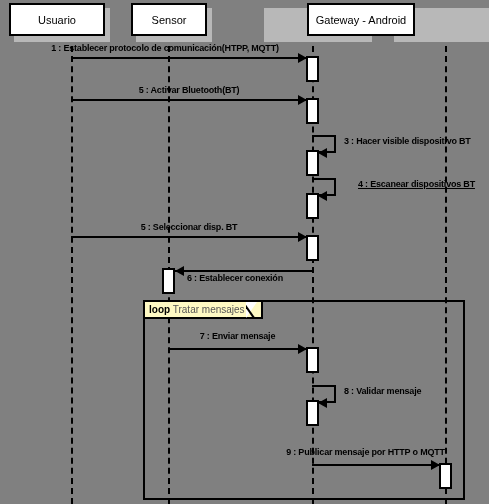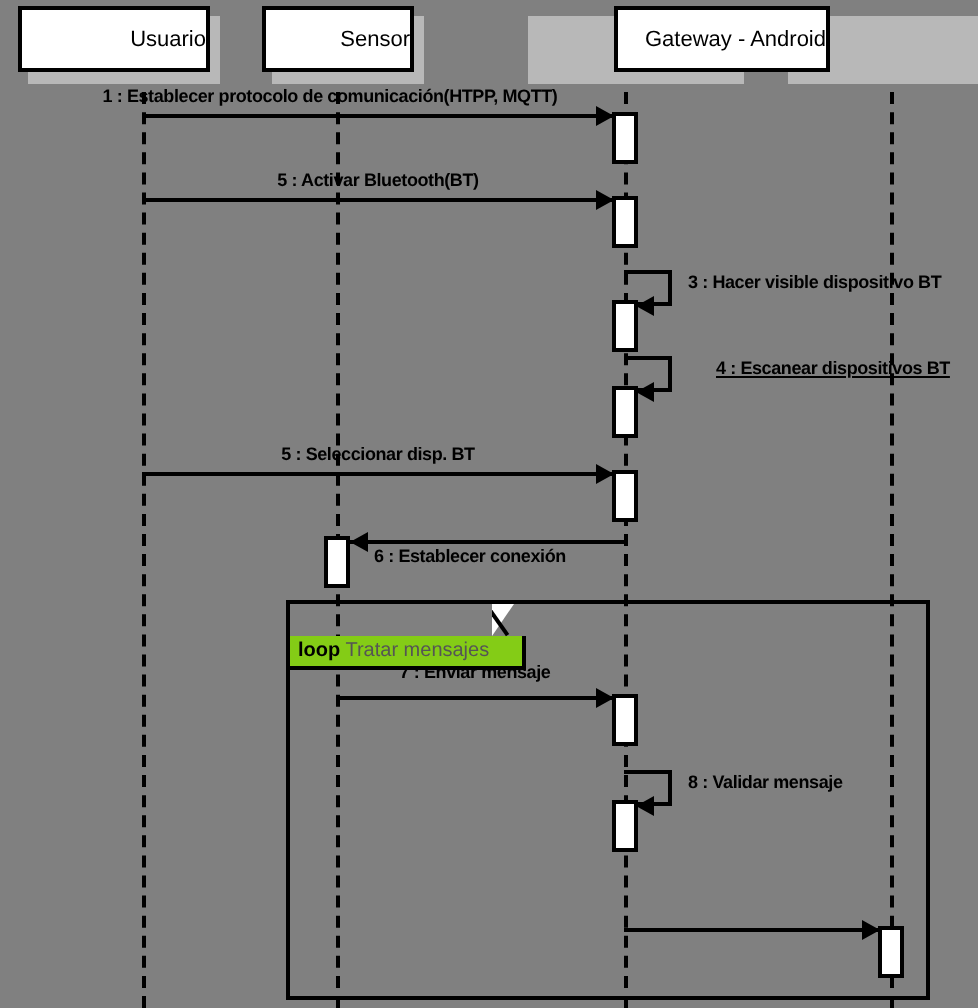--- a/index.html
+++ b/index.html
@@ -20,21 +20,21 @@
   }
 
   
   .lifeline-head {
     position: absolute;
     background: #ffffff;
     border: 2px solid #000000;
     box-sizing: border-box;
     display: flex;
     align-items: center;
-    justify-content: flex-end;
+    justify-content: center;
     font-size: 11px;
     color: #000000;
     white-space: nowrap;
     z-index: 6;
   }
   .lifeline-shadow {
     position: absolute;
     background: #b8b8b8;
     z-index: 5;
   }
@@ -109,31 +109,30 @@
   
   .fragment {
     position: absolute;
     border: 2px solid #000000;
     box-sizing: border-box;
     z-index: 2;
     background: transparent;
   }
   .fragment-label {
     position: absolute;
-    background: #84cc16;
+    background: #fef9c3;
     border-right: 2px solid #000000;
     border-bottom: 2px solid #000000;
     box-sizing: border-box;
     font-size: 10px;
     color: #555555;
     padding: 1px 16px 13px 4px;
     white-space: nowrap;
     z-index: 7;
     line-height: 14px;
-    margin-top: 16px;
   }
   .fragment-label .op {
     font-weight: bold;
     color: #000000;
   }
   .fragment-label-corner {
     position: absolute;
     width: 0;
     height: 0;
     border-left: 11px solid #ffffff;
@@ -227,17 +226,18 @@
   <div class="msg-label centered" style="left:168px; top:331px; width:139px;">7 : Enviar mensaje</div>
   <div class="msg-line" style="left:168px; top:348px; width:139px;"></div>
   <div class="arrow-right" style="left:298px; top:344px;"></div>
   <div class="activation" style="left:306px; top:347px; width:13px; height:26px;"></div>
 
   <div class="self-msg" style="left:312px; top:385px; width:24px; height:18px;"></div>
   <div class="arrow-left" style="left:318px; top:398px;"></div>
   <div class="msg-label" style="left:344px; top:386px;text-align:center;">8 : Validar mensaje</div>
   <div class="activation" style="left:306px; top:400px; width:13px; height:26px;"></div>
 
+  <div class="msg-label centered" style="left:279px; top:447px; width:173px;">9 : Publicar mensaje por HTTP o MQTT</div>
   <div class="msg-line" style="left:312px; top:464px; width:128px;"></div>
   <div class="arrow-right" style="left:431px; top:460px;"></div>
   <div class="activation" style="left:439px; top:463px; width:13px; height:26px;"></div>
 
 </div>
 
 </body></html>

